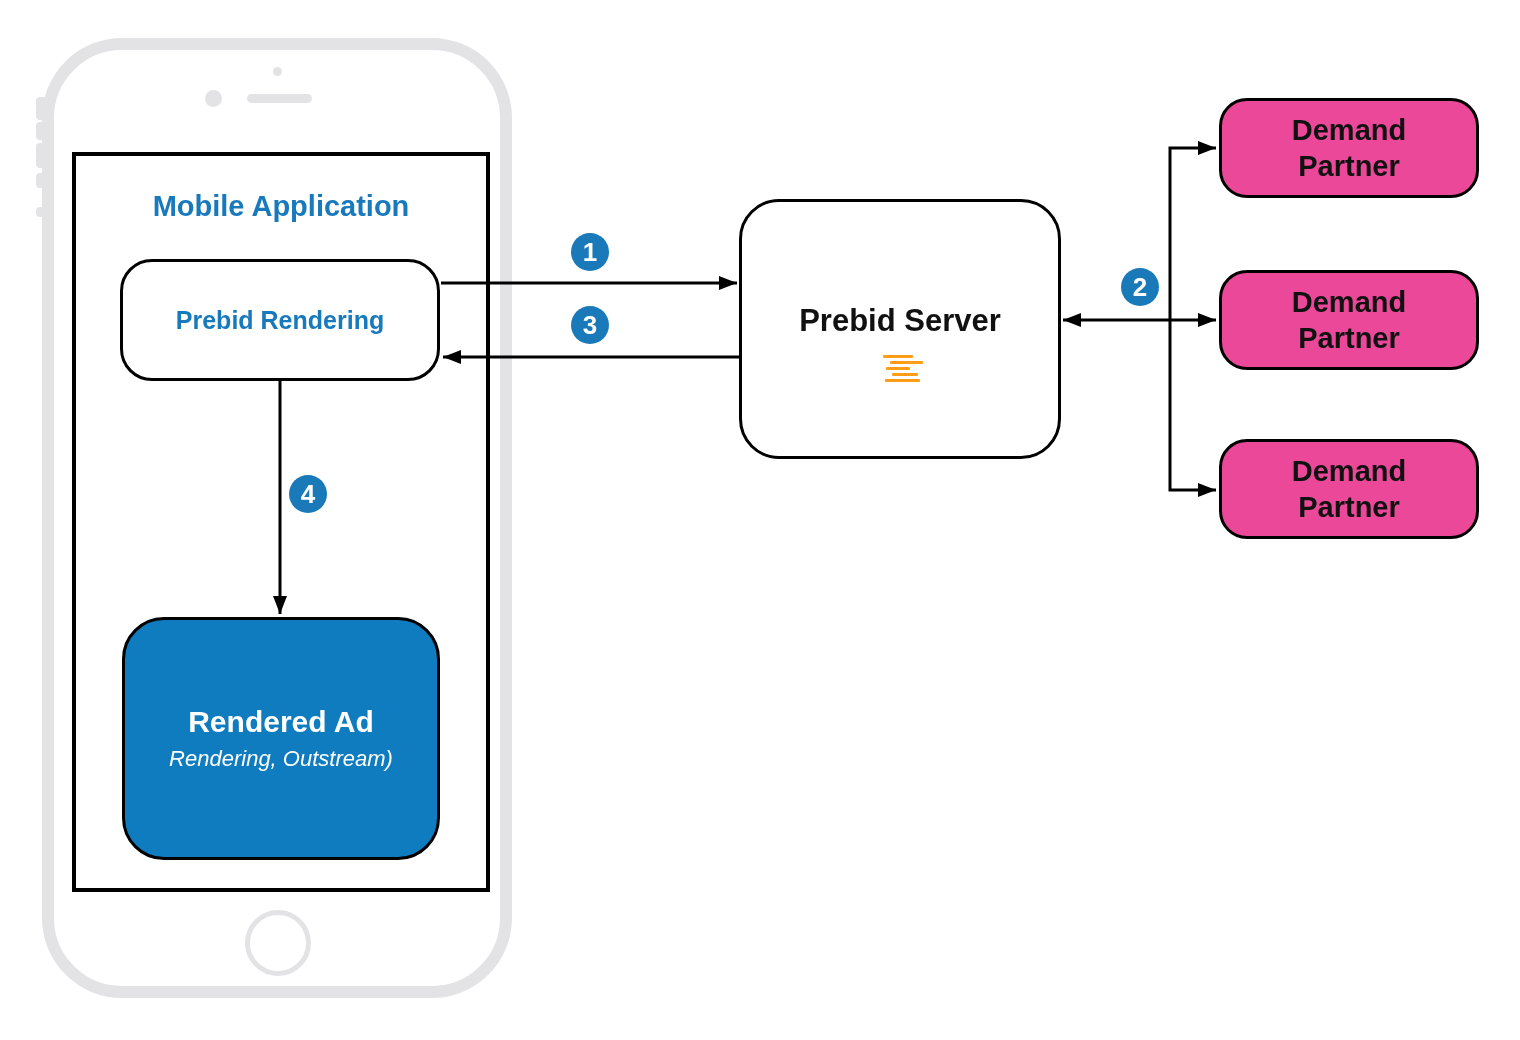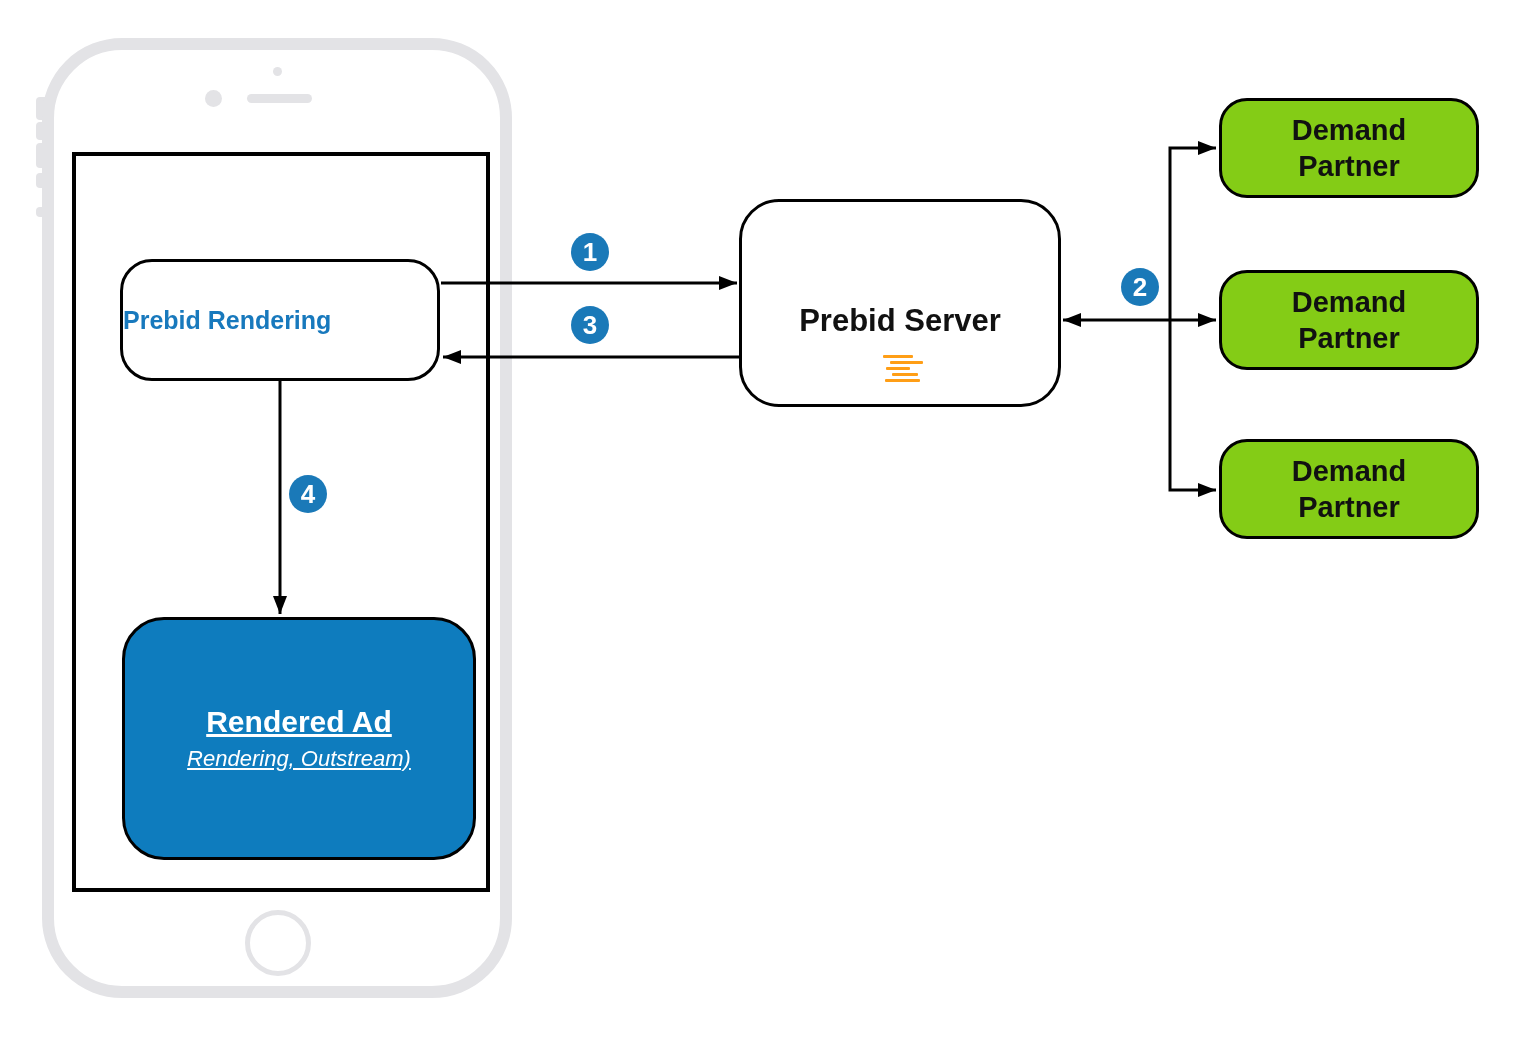--- a/index.html
+++ b/index.html
@@ -29,47 +29,47 @@
 
   
   .screen{position:absolute;left:72px;top:152px;width:418px;height:740px;
           border:4px solid #000;background:#fff;box-sizing:border-box;z-index:4;}
   .app-title{position:absolute;left:72px;top:190px;width:418px;text-align:center;
              color:var(--accent-blue);font-weight:bold;font-size:29px;z-index:5;}
 
   
   .sdk-box{position:absolute;left:120px;top:259px;width:320px;height:122px;
            border:3px solid #000;border-radius:32px;background:#fff;box-sizing:border-box;
-           display:flex;align-items:center;justify-content:flex-start;z-index:5;}
+           display:flex;align-items:center;justify-content:center;z-index:5;}
   .sdk-label{color:var(--accent-blue);font-weight:bold;font-size:25px;line-height:31px;
              text-align:center;}
   .sdk-label span{display:block;}
 
-  .ad-box{position:absolute;left:122px;top:617px;width:354px;height:243px;
+  .ad-box{position:absolute;left:122px;top:617px;width:318px;height:243px;
           border:3px solid #000;border-radius:42px;background:var(--box-fill-blue);
           box-sizing:border-box;display:flex;flex-direction:column;align-items:center;
-          justify-content:center;z-index:5;color:#fff;text-align:center;text-decoration:underline;}
+          justify-content:center;z-index:5;color:#fff;text-align:center;}
   .ad-title{font-weight:bold;font-size:30px;line-height:34px;margin-bottom:6px;}
   .ad-sub{font-style:italic;font-size:22px;line-height:28px;}
   .ad-sub span{display:block;}
 
-  .server-box{position:absolute;left:739px;top:199px;width:322px;height:208px;
+  .server-box{position:absolute;left:739px;top:199px;width:322px;height:260px;
               border:3px solid #000;border-radius:40px;background:#fff;box-sizing:border-box;z-index:5;}
   .server-title{position:absolute;left:0;top:101px;width:100%;text-align:center;
                 color:#111;font-weight:bold;font-size:31px;line-height:36px;}
   .prebid-logo{position:absolute;left:140px;top:153px;width:43px;height:27px;}
   .prebid-logo i{position:absolute;height:3px;border-radius:1px;background:var(--logo-orange);display:block;}
   .b1{top:0;left:1px;width:30px;}
   .b2{top:6px;left:8px;width:33px;}
   .b3{top:12px;left:4px;width:24px;}
   .b4{top:18px;left:10px;width:26px;}
   .b5{top:24px;left:3px;width:35px;}
 
   .dp-box{position:absolute;left:1219px;width:260px;height:100px;
-          border:3px solid #000;border-radius:28px;background:#84cc16;box-sizing:border-box;
+          border:3px solid #000;border-radius:28px;background:#ec4899;box-sizing:border-box;
           display:flex;align-items:center;justify-content:center;z-index:5;}
   .dp1{top:98px;} .dp2{top:270px;} .dp3{top:439px;}
   .dp-label{color:#111;font-weight:bold;font-size:29px;line-height:36px;text-align:center;}
   .dp-label span{display:block;}
 
   
   svg.wires{position:absolute;left:0;top:0;width:1520px;height:1040px;z-index:6;pointer-events:none;}
 
   
   .step{position:absolute;width:38px;height:38px;border-radius:50%;background:var(--step-badge-blue);
@@ -89,20 +89,21 @@
   <div class="side-tab tab3"></div>
   <div class="side-tab tab4"></div>
   <div class="side-tab tab5"></div>
   <div class="phone"></div>
   <div class="cam-dot"></div>
   <div class="front-cam"></div>
   <div class="speaker"></div>
   <div class="home-btn"></div>
 
   <div class="screen"></div>
+  <div class="app-title">Mobile Application</div>
 
   <div class="sdk-box">
     <div class="sdk-label">
       <span>Prebid Rendering</span>
     </div>
   </div>
 
   <div class="ad-box">
     <div class="ad-title">Rendered Ad</div>
     <div class="ad-sub">

